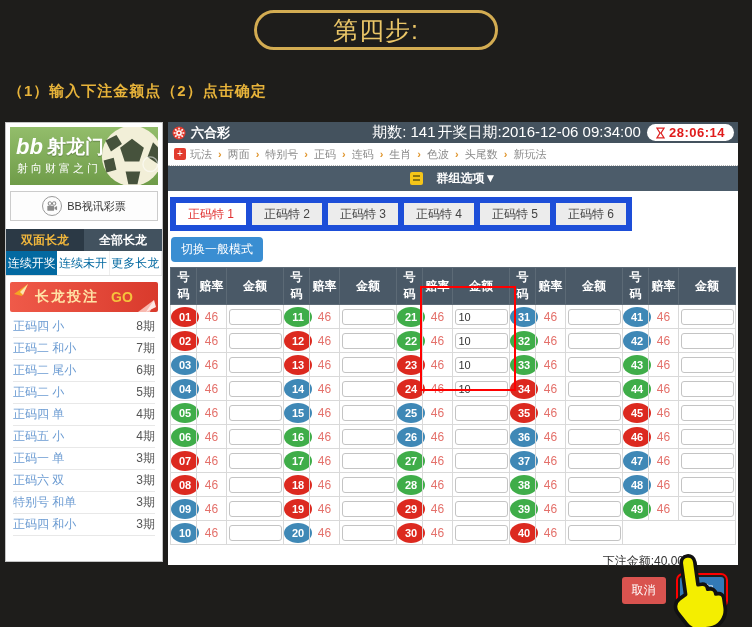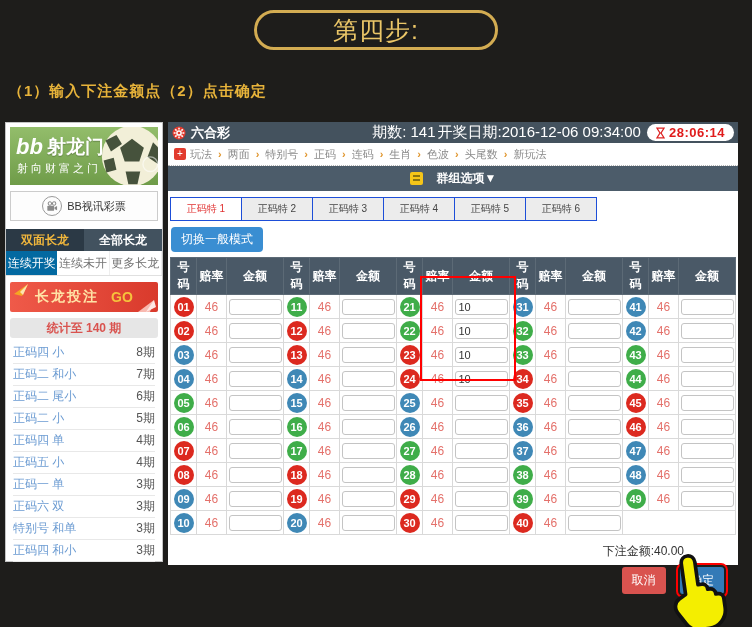--- a/index.html
+++ b/index.html
@@ -41,21 +41,21 @@
   }
   .nav-btn + .nav-btn{border-left:none;}
   .circ-ic{width:18px;height:18px;border:1px solid #9a9a9a;border-radius:50%;
     display:flex;align-items:center;justify-content:center;flex:0 0 auto;}
   .dragon-tabs{display:flex;height:22px;margin-top:8px;font-size:12px;font-weight:bold;}
   .dragon-tab{flex:1;display:flex;align-items:center;justify-content:center;cursor:pointer;}
   .dragon-tab.active{background:#2b3945;color:#f0b63c;}
   .dragon-tab.idle{background:#42525f;color:#fff;}
   .sub-tabs{display:flex;height:24px;border-bottom:1px solid #e0e0e0;font-size:12px;}
   .sub-tab{flex:1;display:flex;align-items:center;justify-content:center;
-    background:#fff;color:#737373;border-right:1px solid #eee;cursor:pointer;}
+    background:#fff;color:#0369a1;border-right:1px solid #eee;cursor:pointer;}
   .sub-tab.active{background:#0369a1;color:#fff;border-right:none;}
   .promo-banner{
     position:relative;margin:6px 4px 0 4px;height:30px;border-radius:2px;overflow:hidden;
     background:linear-gradient(90deg,#ef5a49,#d93a2c);
     display:flex;align-items:center;justify-content:center;gap:12px;cursor:pointer;
   }
   .promo-label{color:#ffe3a6;font-size:14px;font-weight:bold;letter-spacing:2px;}
   .promo-go{color:#f6c33c;font-size:14px;font-weight:bold;}
   .stats-pill{
     margin:6px 4px 0 4px;height:20px;background:#e6e6e6;border-radius:3px;
@@ -96,39 +96,39 @@
     height:25px;background:#4c5c6a;display:flex;align-items:center;justify-content:center;
     gap:14px;cursor:pointer;
   }
   .group-ic{width:13px;height:13px;background:#f5c518;border-radius:2px;position:relative;}
   .group-ic:before,.group-ic:after{content:"";position:absolute;left:3px;height:2px;width:7px;background:#8a7410;}
   .group-ic:before{top:3px;} .group-ic:after{top:7px;}
   .group-label{color:#fff;font-size:12px;font-weight:bold;}
   .tab-row{display:flex;margin:6px 0 0 2px;}
   .tab{
     width:70px;height:22px;display:flex;align-items:center;justify-content:center;
-    font-size:10px;border:1px solid #1d4ed8;background:#ececec;color:#444;cursor:pointer;
+    font-size:12px;border:6px solid #1d4ed8;background:#ececec;color:#444;cursor:pointer;
   }
   .tab + .tab{border-left:none;}
   .tab.active{background:#fff;color:#e03030;}
   .mode-btn{
     display:inline-block;margin:6px 0 0 3px;background:#3a8ed2;color:#fff;
     font-size:12px;border:none;border-radius:4px;padding:4px 10px;cursor:pointer;
     font-family:inherit;
   }
   .table-wrap{position:relative;margin:5px 2px 0 2px;}
   table.bet{border-collapse:collapse;width:566px;table-layout:fixed;}
   table.bet th{
     background:#4a5967;color:#fff;font-size:12px;font-weight:bold;height:21px;
     border:1px solid #5c6a76;
   }
   table.bet td{border:1px solid #d9d9d9;height:23px;text-align:center;padding:0;}
   td.odds{color:#e4716b;font-size:12px;}
   td.empty-cell{background:#fff;}
-  .ballc{width:20px;height:20px;border-radius:50%;margin:0 auto;color:#fff;
+  .ballc{width:28px;height:20px;border-radius:50%;margin:0 auto;color:#fff;
     font-size:11px;font-weight:bold;line-height:20px;}
   .ballc.red{background:#dc291f;} .ballc.blue{background:#3f88b6;} .ballc.green{background:#3fad49;}
   input.amt{
     width:48px;height:14px;border:1px solid #c4c4c4;border-radius:3px;background:#fff;
     font-size:11px;color:#333;padding:0 0 0 3px;font-family:inherit;display:block;margin:0 auto;
   }
   .hl-box{
     position:absolute;left:250px;top:19px;width:92px;height:101px;
     border:2px solid #f00;pointer-events:none;
   }
@@ -207,23 +207,20 @@
       <polygon points="6,8 14,0 9,11" fill="#fde3b0"></polygon>
     </svg>
     <span class="promo-label">长龙投注</span>
     <span class="promo-go">GO</span>
     <svg width="18" height="14" viewBox="0 0 18 14" style="position:absolute;right:2px;bottom:0;">
       <polygon points="0,14 16,2 12,14" fill="#f8b9b0"></polygon>
       <polygon points="8,14 16,2 18,9" fill="#fde8e4"></polygon>
     </svg>
   </div>
 
-  <div class="stats-pill">
-    <span>统计至 140 期</span>
-  </div>
 
   <div class="streaks" id="streak-list">
       <div class="streak-row">
         <span class="streak-name">正码四 小</span>
         <span class="streak-count">8期</span>
       </div>
       <div class="streak-row">
         <span class="streak-name">正码二 和小</span>
         <span class="streak-count">7期</span>
       </div>

